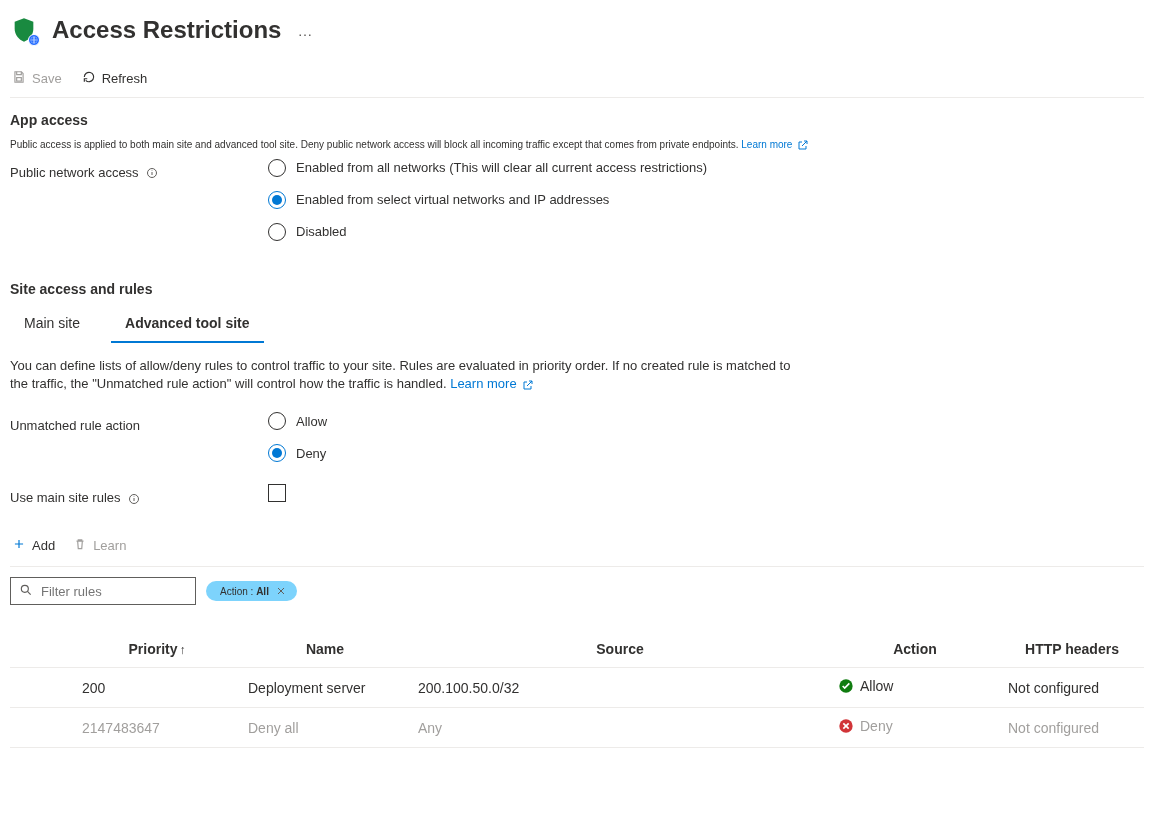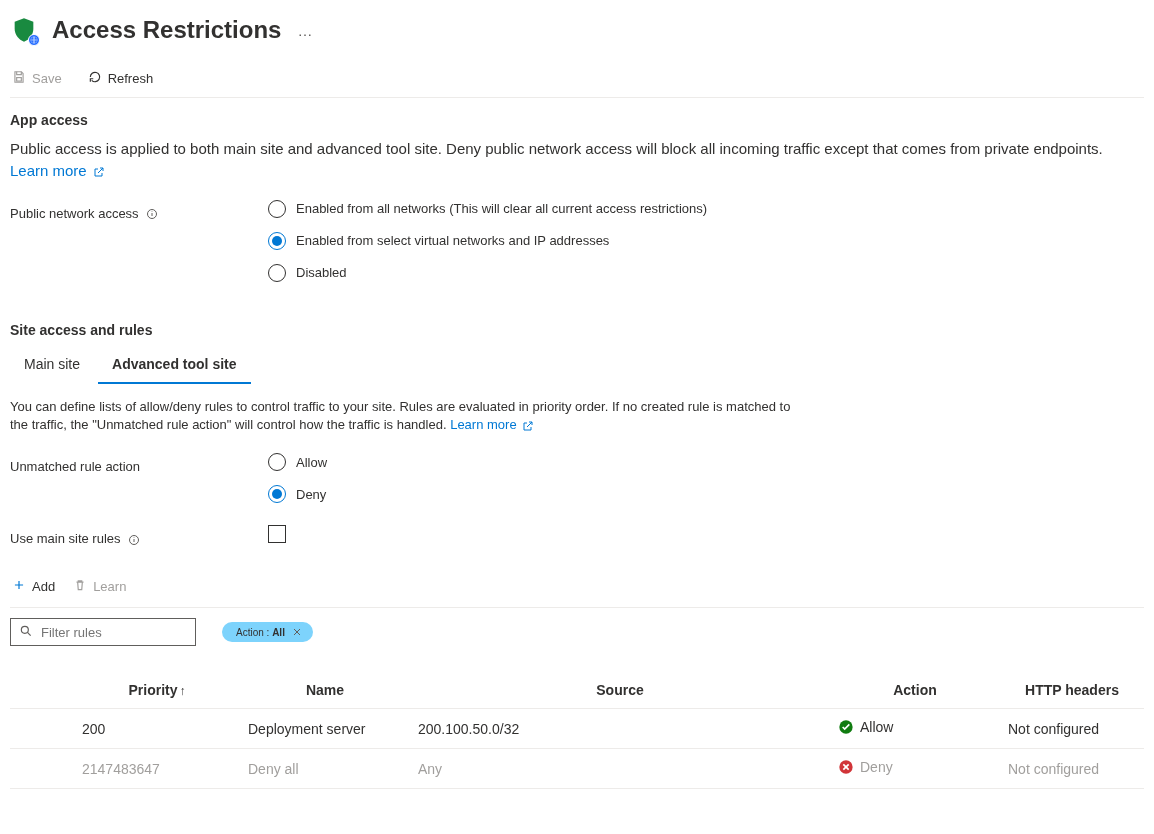--- a/index.html
+++ b/index.html
@@ -44,21 +44,21 @@
     }
     .more-btn {
       color: #605e5c;
       font-size: 15px;
       padding: 0 2px;
       cursor: pointer;
     }
     .toolbar {
       display: flex;
       align-items: center;
-      gap: 22px;
+      gap: 16px;
       padding: 6px 0;
       border-bottom: 1px solid #edebe9;
       margin-bottom: 14px;
     }
     .toolbar-btn {
       display: inline-flex;
       align-items: center;
       gap: 6px;
       background: none;
       border: none;
@@ -68,23 +68,23 @@
       padding: 4px 2px;
     }
     .toolbar-btn.disabled { color: #a19f9d; cursor: default; }
     .toolbar-btn svg { width: 14px; height: 14px; }
     .section-title {
       font-size: 14px;
       font-weight: 600;
       margin-bottom: 10px;
     }
     .section-desc {
-      font-size: 15px;
-      color: #323130;
-      margin-bottom: 18px;
+      font-size: 10px;
+      color: #323130;
+      margin-bottom: 6px;
       line-height: 1.45;
     }
     .link {
       color: #0078d4;
       cursor: pointer;
       text-decoration: none;
     }
     .external-icon { display: inline-flex; vertical-align: middle; margin-left: 2px; }
     .external-icon svg { width: 12px; height: 12px; }
     .info-icon { display: inline-flex; vertical-align: middle; margin-left: 4px; }
@@ -131,21 +131,21 @@
     }
     .checkbox {
       width: 18px;
       height: 18px;
       border: 1px solid #323130;
       display: inline-block;
     }
     .spacer { height: 36px; }
     .tabs {
       display: flex;
-      gap: 4px;
+      gap: 17px;
       border-bottom: 0;
       margin-bottom: 14px;
     }
     .tab {
       padding: 8px 14px 10px;
       cursor: pointer;
       font-size: 14px;
       color: #323130;
       border-bottom: 2px solid transparent;
     }
@@ -158,21 +158,21 @@
       display: flex;
       align-items: center;
       gap: 14px;
       padding: 8px 0;
       margin-top: 20px;
       border-bottom: 1px solid #edebe9;
     }
     .filter-row {
       display: flex;
       align-items: center;
-      gap: 26px;
+      gap: 10px;
       padding: 10px 0 6px;
     }
     .filter-input {
       display: flex;
       align-items: center;
       gap: 8px;
       border: 1px solid #605e5c;
       width: 186px;
       height: 28px;
       padding: 0 8px;

